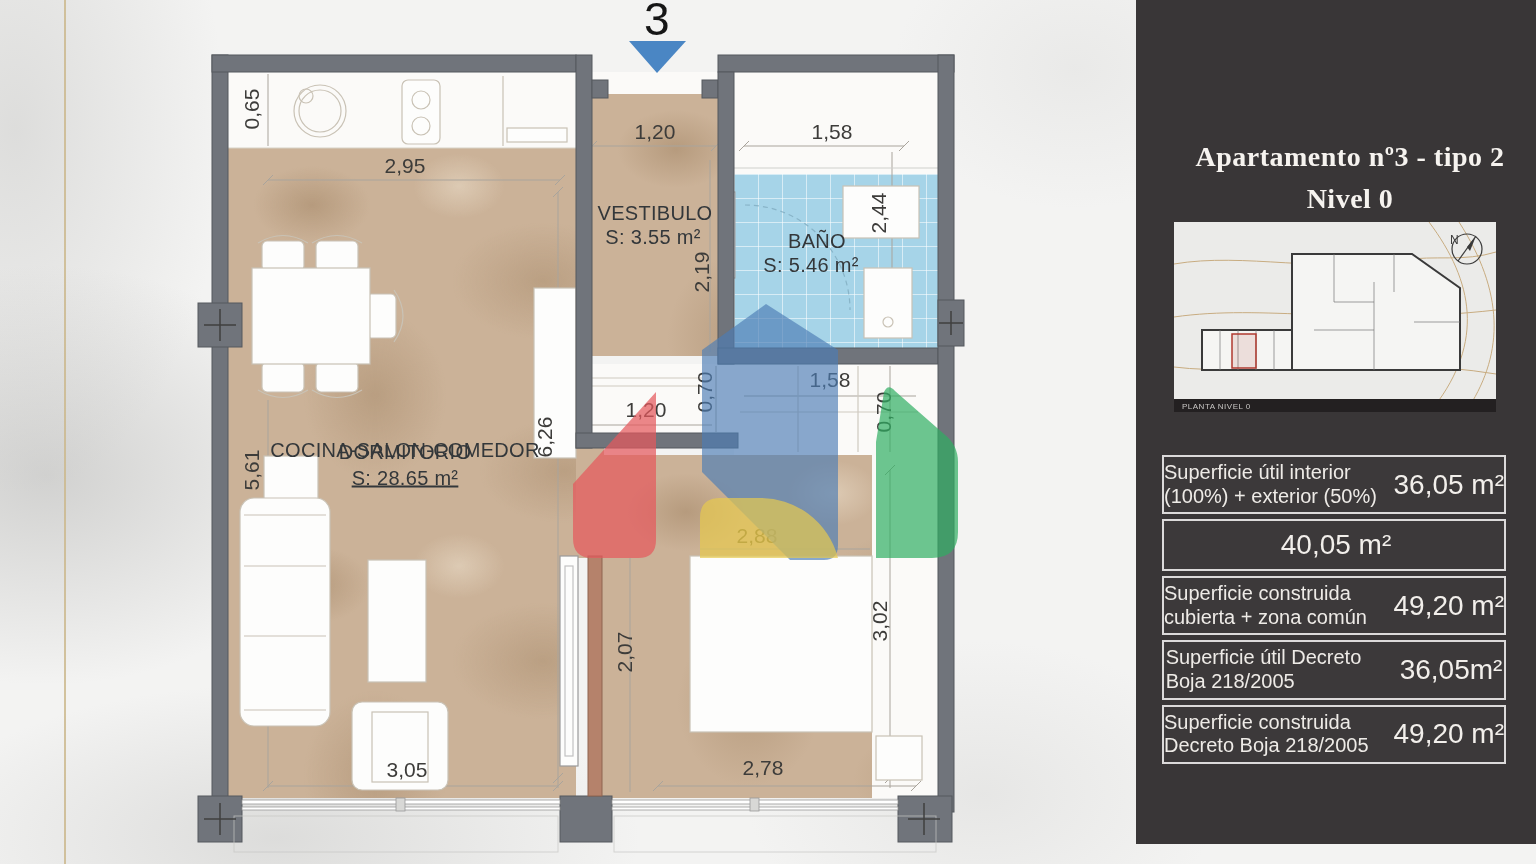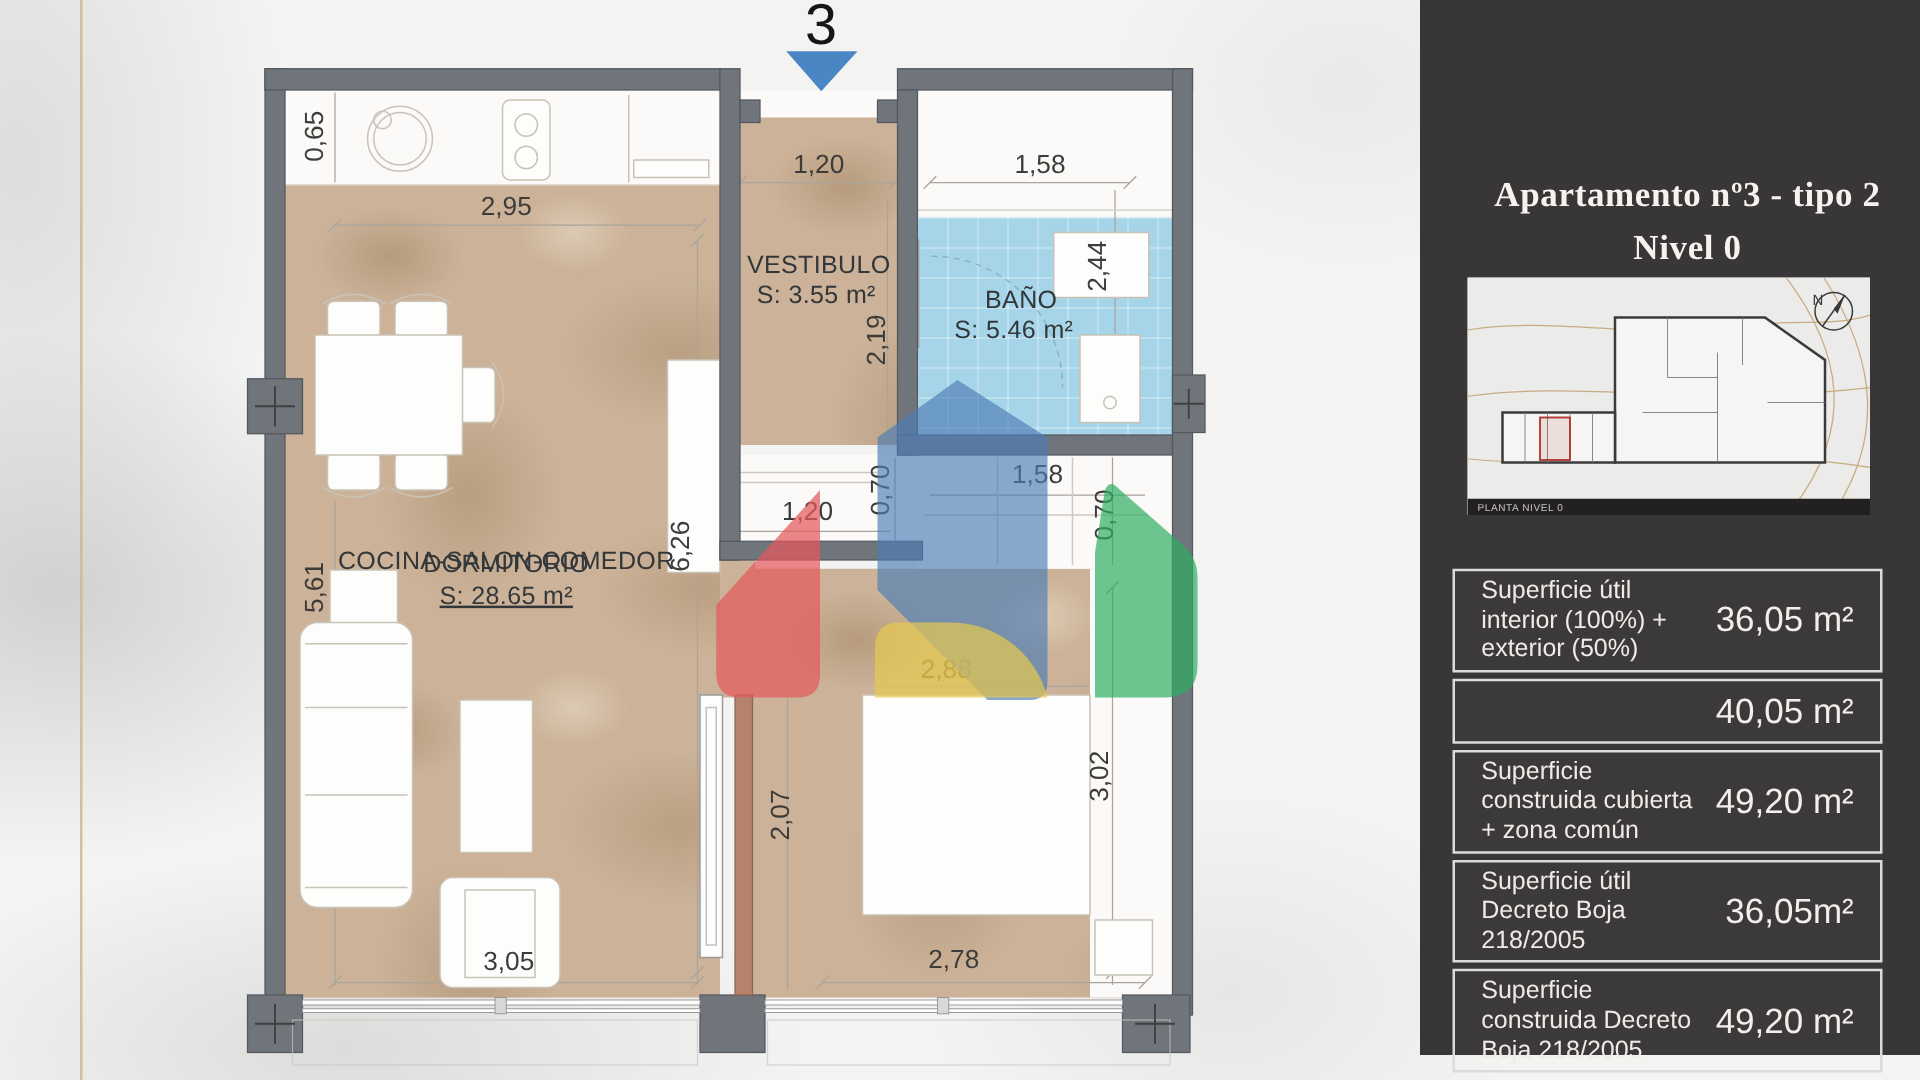--- a/index.html
+++ b/index.html
@@ -36,21 +36,21 @@
   .dim{position:absolute;z-index:5;transform:translate(-50%,-50%);font-size:21px;color:#3d3c3a;white-space:nowrap;}
   .dim.v{transform:translate(-50%,-50%) rotate(-90deg);}
   .dim.olive{color:#6d5f2e;}
   .room-label{position:absolute;z-index:5;transform:translate(-50%,-50%);font-size:20px;color:#33373a;white-space:nowrap;letter-spacing:.3px;}
   .plan-num{position:absolute;z-index:5;left:644px;top:-8px;font-size:46px;color:#161616;}
   
   .sidebar{position:absolute;left:1136px;top:0;width:428px;height:844px;background:#393637;z-index:10;color:#f1eeea;}
   .sb-title{margin:136px 10px 0 10px;text-align:center;font-family:"Liberation Serif",serif;font-weight:bold;font-size:28px;line-height:1.5;color:#f6f3ef;letter-spacing:.5px;}
   .thumb{position:absolute;left:38px;top:222px;width:322px;height:190px;background:#ebebe9;}
   .sb-table{position:absolute;left:26px;top:455px;width:344px;}
-  .sb-row{box-sizing:border-box;border:2px solid #dcdada;min-height:52px;margin-bottom:5px;padding:4px 21px;display:flex;align-items:center;justify-content:flex-end;background:rgba(255,255,255,0.02);}
+  .sb-row{box-sizing:border-box;border:2px solid #dcdada;min-height:52px;margin-bottom:5px;padding:4px 0;display:flex;align-items:center;justify-content:center;background:rgba(255,255,255,0.02);}
   .sb-row .lbl{width:230px;font-size:20px;line-height:1.18;color:#eeebe7;}
   .sb-row .val{font-size:28px;white-space:nowrap;color:#f2efeb;padding-left:4px;}
 </style>
 </head>
 <body>
 
 <div class="stage">
   <div class="gold-line"></div>
 
   <div class="floor" style="left:228px;top:148px;width:348px;height:650px;"></div>

